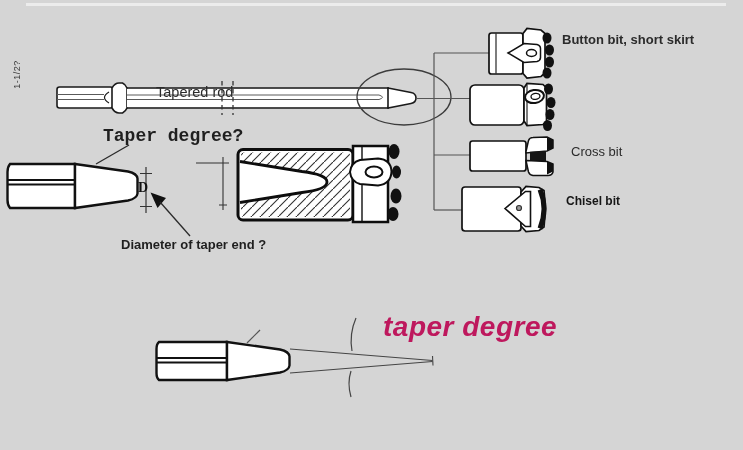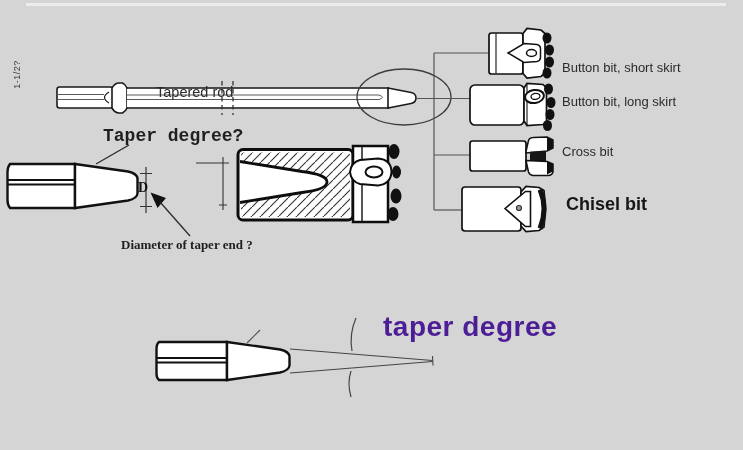--- a/index.html
+++ b/index.html
@@ -19,34 +19,34 @@
     transform:rotate(-90deg);
     font-size:9px;letter-spacing:.5px;color:#3a3a3a;
   }
   .lbl-tapered-rod{left:156px;top:61px;font-size:14.5px;margin-top:23px;}
   .lbl-taper-degree-q{
     left:103px;top:126px;
     font-family:"Liberation Mono",monospace;font-weight:bold;font-size:18px;color:#1f1f1f;
   }
   .lbl-diameter-q{
     left:121px;top:237px;
-    font-family:Liberation Serif, serif;font-weight:bold;font-size:13px;color:#1f1f1f;
+    font-family:Liberation Sans, sans-serif;font-weight:bold;font-size:13px;color:#1f1f1f;
   }
   .lbl-dim-d{
     left:138px;top:180px;
     font-family:"Liberation Serif",serif;font-weight:600;font-size:14px;color:#111;
   }
   .lbl-bit{left:562px;font-size:13px;}
-  .lbl-bit-1{top:60px;}
+  .lbl-bit-1{top:32px;font-weight:bold;}
   .lbl-bit-2{top:94px;}
-  .lbl-bit-3{top:144px;}
-  .lbl-bit-4{top:194px;left:566px;font-weight:bold;font-size:18px;color:#161616;}
+  .lbl-bit-3{top:144px;margin-left:9px;}
+  .lbl-bit-4{top:194px;left:566px;font-weight:bold;font-size:12px;color:#161616;}
   .lbl-taper-degree-big{
     left:383px;top:311px;
-    font-size:28px;font-weight:bold;color:#4c1d95;letter-spacing:.5px;
+    font-size:28px;font-weight:bold;color:#be185d;letter-spacing:.5px;font-style:italic;
   }
 </style>
 </head>
 <body>
 
 <div id="stage">
 
   <div class="artifact-strip"></div>
 
   <svg width="743" height="450" viewBox="0 0 743 450">
@@ -186,21 +186,20 @@
   <div class="label lbl-tapered-rod">Tapered rod</div>
 
   <div class="label lbl-taper-degree-q">Taper degree?</div>
 
   <div class="label lbl-dim-d">D</div>
 
   <div class="label lbl-diameter-q">Diameter of taper end ?</div>
 
   <div class="label lbl-bit lbl-bit-1">Button bit, short skirt</div>
 
-  <div class="label lbl-bit lbl-bit-2">Button bit, long skirt</div>
 
   <div class="label lbl-bit lbl-bit-3">Cross bit</div>
 
   <div class="label lbl-bit lbl-bit-4">Chisel bit</div>
 
   <div class="label lbl-taper-degree-big">taper degree</div>
 
 </div>
 
 </body></html>

